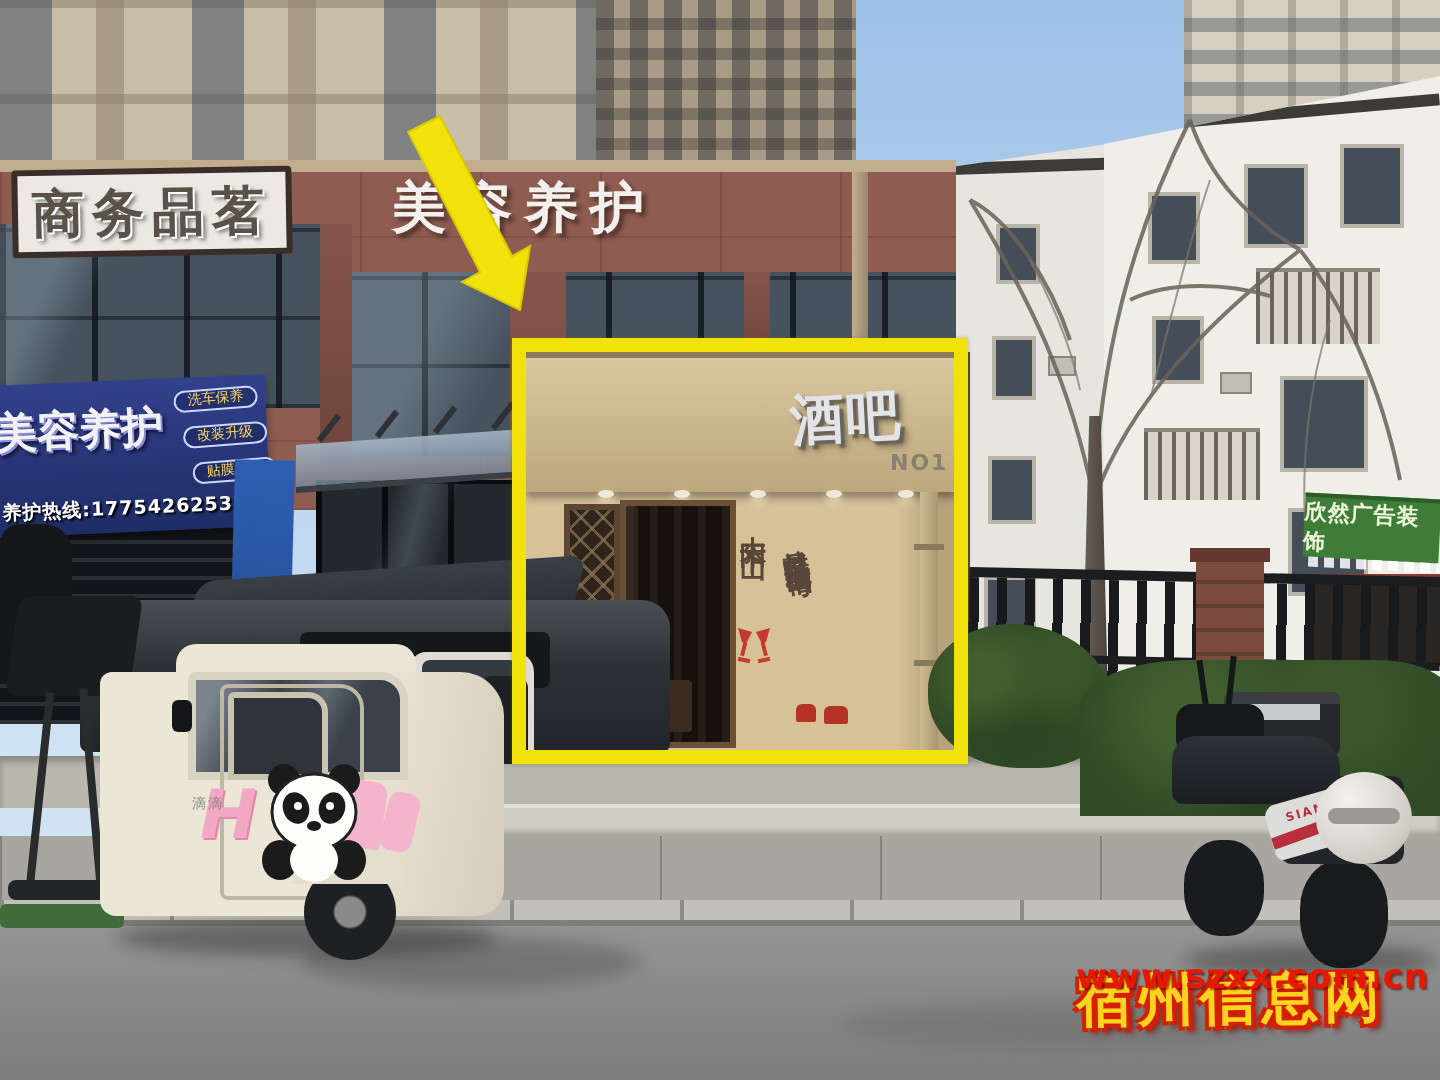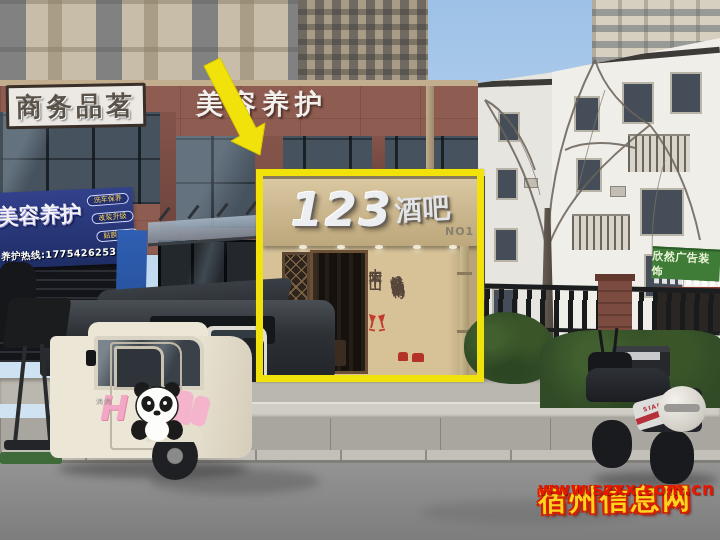--- a/index.html
+++ b/index.html
@@ -272,21 +272,20 @@
   <div class="canopy"></div>
   <div class="canopy-rod" style="left:163px;top:206px;"></div>
   <div class="canopy-rod" style="left:192px;top:204px;"></div>
   <div class="canopy-rod" style="left:221px;top:202px;"></div>
   <div class="canopy-rod" style="left:250px;top:200px;"></div>
   <div class="glass-store"></div>
   <div class="plaque" style="left:260px;top:293px;"></div>
   <div class="plaque" style="left:276px;top:293px;"></div>
 
   <div class="bar-sign">
-    <span class="bar-123">123</span>
     <span class="bar-word">酒吧</span>
     <span class="bar-no">NO1</span>
     <span class="downlight" style="left:36px;"></span>
     <span class="downlight" style="left:74px;"></span>
     <span class="downlight" style="left:112px;"></span>
     <span class="downlight" style="left:150px;"></span>
     <span class="downlight" style="left:186px;"></span>
   </div>
   <div class="bar-wall"></div>
   <div class="lattice"></div>

